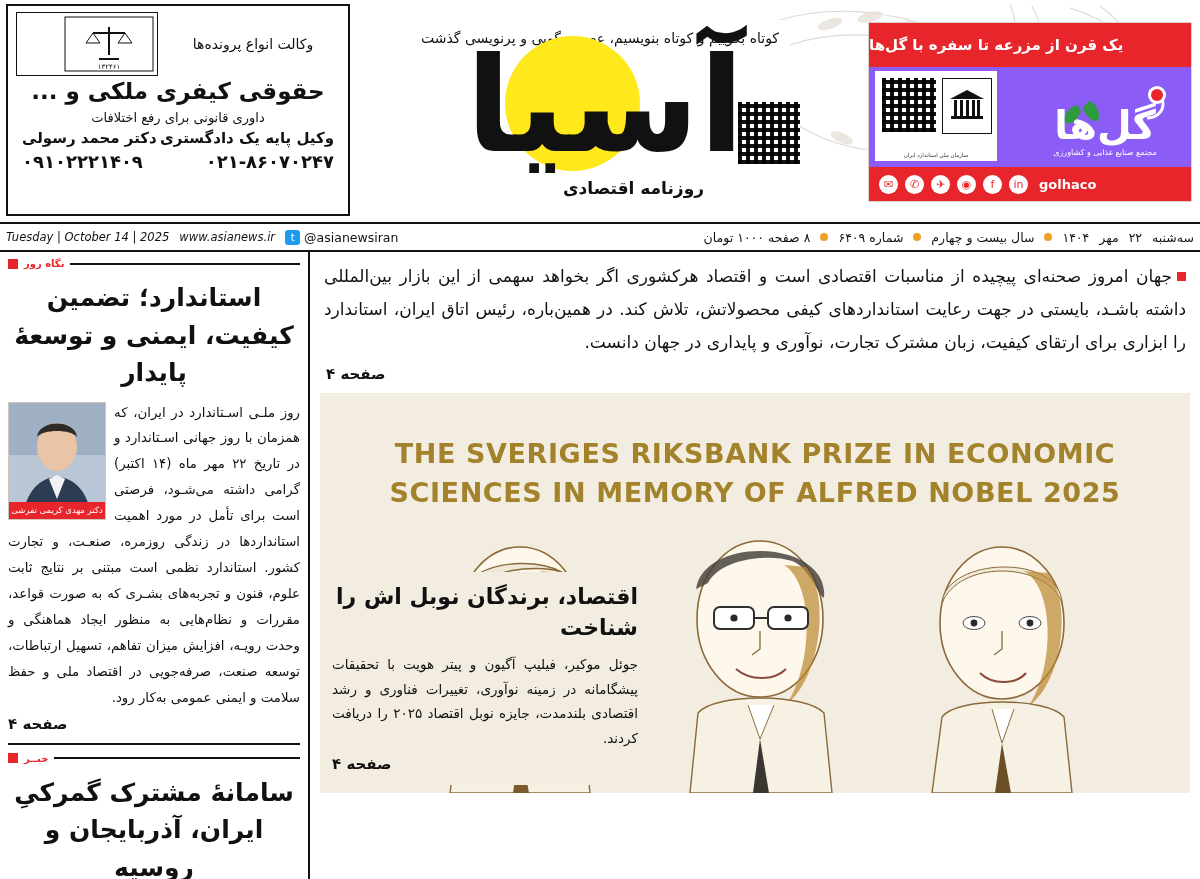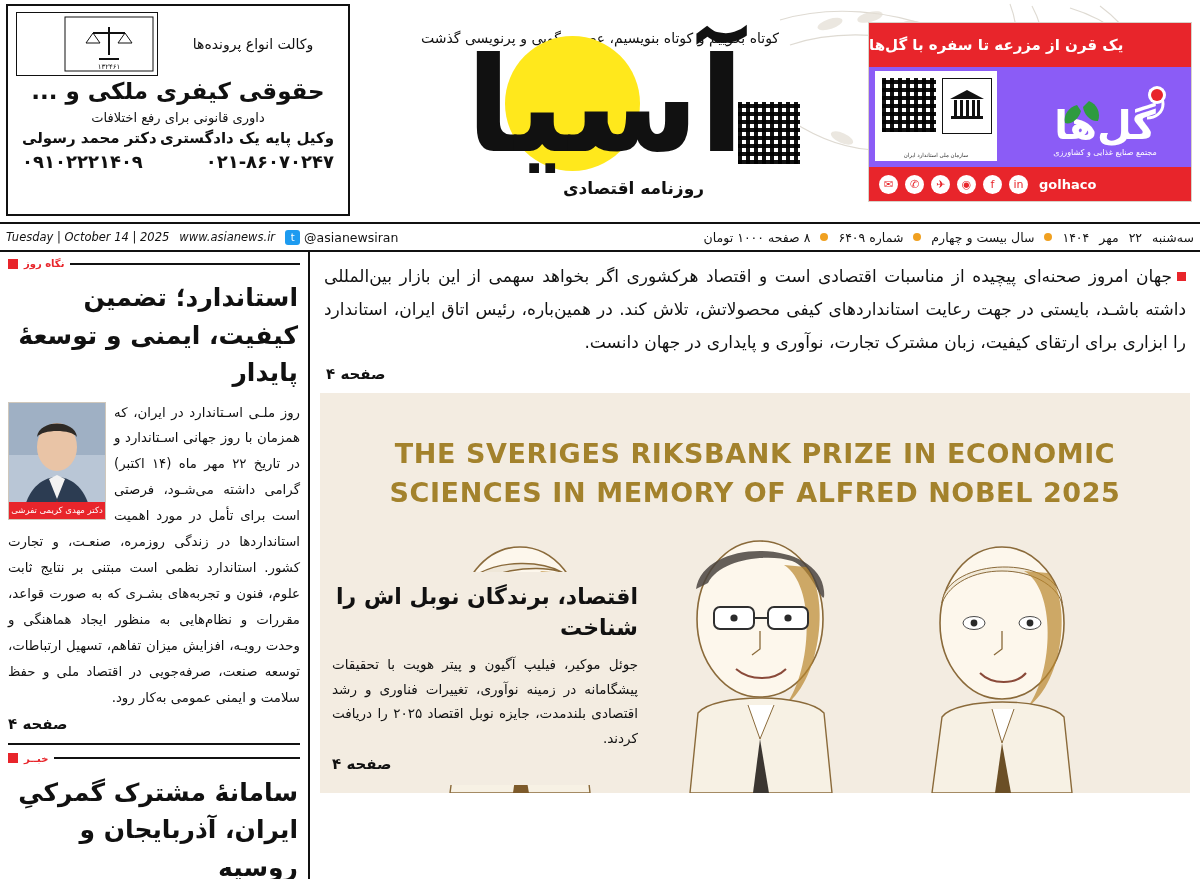--- a/index.html
+++ b/index.html
@@ -71,21 +71,21 @@
   .cap-box{position:absolute;left:0;bottom:8px;width:330px;background:#f3ece1;padding:10px 12px 12px 12px;box-sizing:border-box;}
   .cap-h{font-size:22px;font-weight:bold;text-align:right;direction:rtl;line-height:1.4;}
   .cap-t{font-size:13.5px;line-height:1.85;text-align:justify;direction:rtl;margin-top:8px;}
   .cap-p{font-size:15px;font-weight:bold;text-align:left;margin-top:4px;}
 
   
   .sec-tag{display:flex;align-items:center;gap:6px;direction:rtl;}
   .sec-tag .bar{flex:1;height:2px;background:#111;}
   .sec-tag .lbl{font-size:10px;color:#e8252b;font-weight:bold;}
   .sec-tag .sq{width:10px;height:10px;background:#e8252b;}
-  .side-h{font-size:25px;font-weight:bold;line-height:1.5;direction:rtl;margin:10px 2px 8px 2px;}
+  .side-h{font-size:25px;font-weight:bold;text-align:center;line-height:1.5;direction:rtl;margin:10px 2px 8px 2px;}
   .side-body{font-size:13.3px;line-height:1.95;text-align:justify;direction:rtl;}
   .portrait{float:left;width:96px;height:116px;margin:2px 8px 4px 0;border:1px solid #cfc7bb;background:#c9d3de;position:relative;overflow:hidden;}
   .pname{position:absolute;bottom:0;left:0;right:0;background:#e8252b;color:#fff;font-size:8.5px;text-align:center;padding:0 0;direction:rtl;}
   .side-p{font-size:15px;font-weight:bold;text-align:left;margin-top:4px;}
   .side-div{height:2px;background:#111;margin:10px 0 0 0;}
   .clear{clear:both;}
 </style>
 </head>
 <body>
 

